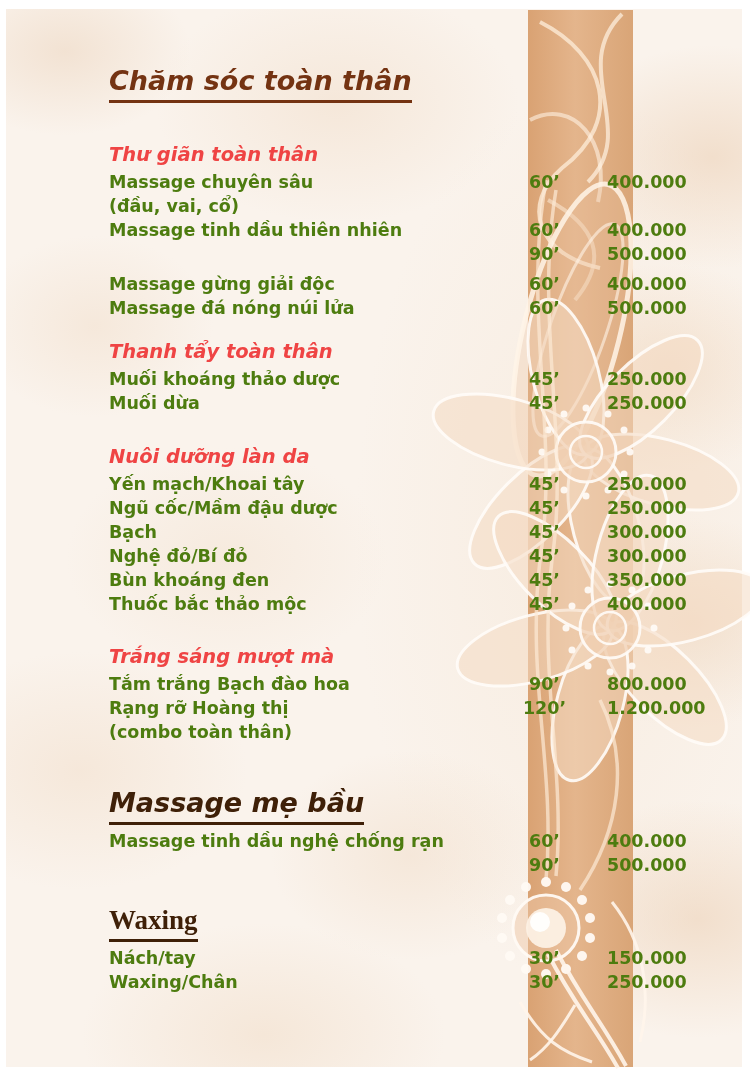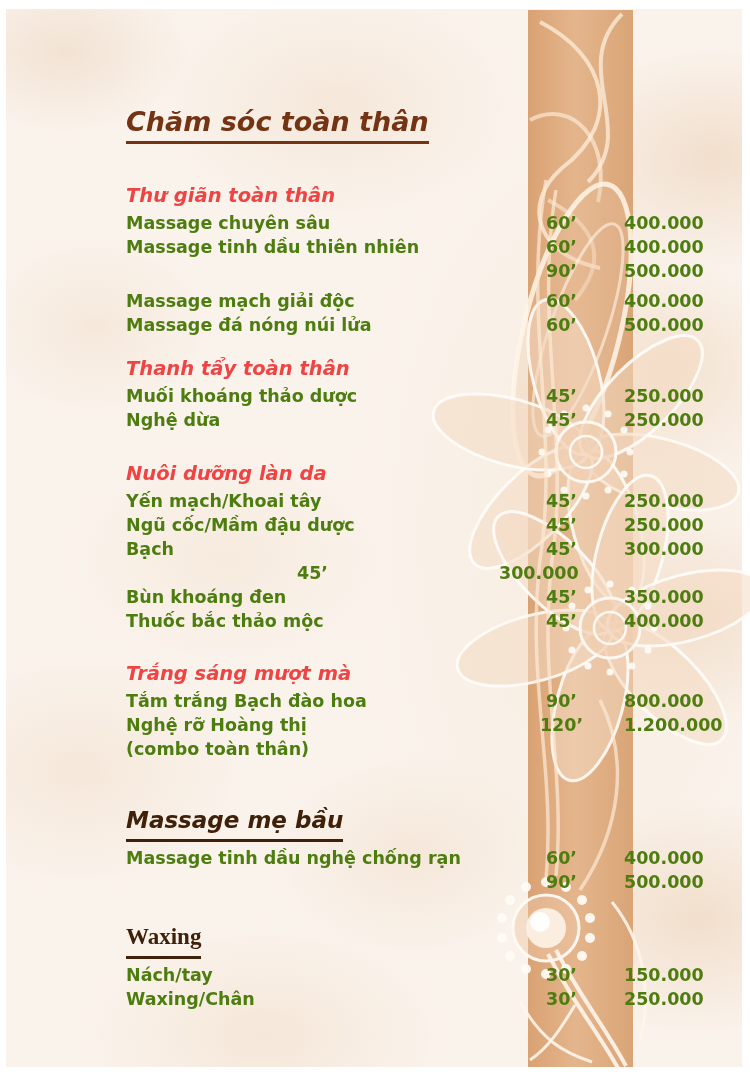--- a/index.html
+++ b/index.html
@@ -27,39 +27,38 @@
       radial-gradient(ellipse 230px 160px at 30% 52%,rgba(241,221,200,0.40), transparent 70%),
       radial-gradient(ellipse 210px 150px at 93% 58%,rgba(236,208,180,0.50), transparent 70%),
       radial-gradient(ellipse 240px 170px at 10% 72%,rgba(240,218,196,0.45), transparent 70%),
       radial-gradient(ellipse 200px 150px at 55% 80%,rgba(238,214,190,0.40), transparent 70%),
       radial-gradient(ellipse 230px 170px at 94% 86%,rgba(235,206,178,0.55), transparent 70%),
       radial-gradient(ellipse 260px 160px at 35% 97%,rgba(239,216,192,0.45), transparent 70%),
       radial-gradient(ellipse 300px 600px at 78% 50%,rgba(243,224,203,0.35), transparent 75%);
   }
   .ornament{position:absolute;left:0;top:0;pointer-events:none;}
   .content{
-    position:absolute;left:126px;top:64px;width:600px;
+    position:absolute;left:109px;top:64px;width:600px;
     color:#3a2008;
-    margin-top:41px;
   }
   h1,h2,.row{margin:0;padding:0;}
   .main-title{
     font-size:27px;line-height:34px;font-weight:bold;font-style:italic;
     color:#743312;margin:0 0 40px 0;
   }
   .main-title .u{display:inline-block;border-bottom:3px solid #743312;padding-bottom:2px;}
   .section-heading{
     font-size:19.5px;line-height:24px;font-weight:bold;font-style:italic;
     color:#ef4444;margin:0 0 3px 0;
   }
   .mt20{margin-top:20px;}
   .mt30{margin-top:30px;}
   .mt29{margin-top:29px;}
   .featured-title{
-    font-size:23px;line-height:34px;font-weight:bold;
+    font-size:27px;line-height:34px;font-weight:bold;
     color:#3f2008;margin:42px 0 4px 0;
   }
   .featured-title.italic{font-style:italic;}
   .featured-title.mtwax{margin-top:26px;font-family:Liberation Serif, serif;}
   .featured-title .u{display:inline-block;border-bottom:3px solid #3f2008;padding-bottom:2px;}
   .row{
     display:grid;
     grid-template-columns:373px 125px 1fr;
     font-size:17.5px;line-height:24px;font-weight:bold;
     color:#4d7c0f;
@@ -190,52 +189,53 @@
       <span class="u">Chăm sóc toàn thân</span>
     </h1>
 
     <h2 class="section-heading">Thư giãn toàn thân</h2>
     <div class="row">
       <span class="name">Massage chuyên sâu</span>
       <span class="dur">60’</span>
       <span class="price">400.000</span>
     </div>
     <div class="row">
+      <span class="name">(đầu, vai, cổ)</span>
       <span class="dur"></span>
       <span class="price"></span>
     </div>
     <div class="row">
       <span class="name">Massage tinh dầu thiên nhiên</span>
       <span class="dur">60’</span>
       <span class="price">400.000</span>
     </div>
     <div class="row">
       <span class="name"></span>
       <span class="dur">90’</span>
       <span class="price">500.000</span>
     </div>
     <div class="row gap-before">
-      <span class="name">Massage mạch giải độc</span>
+      <span class="name">Massage gừng giải độc</span>
       <span class="dur">60’</span>
       <span class="price">400.000</span>
     </div>
     <div class="row">
       <span class="name">Massage đá nóng núi lửa</span>
       <span class="dur">60’</span>
       <span class="price">500.000</span>
     </div>
 
     <h2 class="section-heading mt20">Thanh tẩy toàn thân</h2>
     <div class="row">
       <span class="name">Muối khoáng thảo dược</span>
       <span class="dur">45’</span>
       <span class="price">250.000</span>
     </div>
     <div class="row">
-      <span class="name">Nghệ dừa</span>
+      <span class="name">Muối dừa</span>
       <span class="dur">45’</span>
       <span class="price">250.000</span>
     </div>
 
     <h2 class="section-heading mt30">Nuôi dưỡng làn da</h2>
     <div class="row">
       <span class="name">Yến mạch/Khoai tây</span>
       <span class="dur">45’</span>
       <span class="price">250.000</span>
     </div>
@@ -243,20 +243,21 @@
       <span class="name">Ngũ cốc/Mầm đậu dược</span>
       <span class="dur">45’</span>
       <span class="price">250.000</span>
     </div>
     <div class="row">
       <span class="name">Bạch</span>
       <span class="dur">45’</span>
       <span class="price">300.000</span>
     </div>
     <div class="row">
+      <span class="name">Nghệ đỏ/Bí đỏ</span>
       <span class="dur">45’</span>
       <span class="price">300.000</span>
     </div>
     <div class="row">
       <span class="name">Bùn khoáng đen</span>
       <span class="dur">45’</span>
       <span class="price">350.000</span>
     </div>
     <div class="row">
       <span class="name">Thuốc bắc thảo mộc</span>
@@ -264,21 +265,21 @@
       <span class="price">400.000</span>
     </div>
 
     <h2 class="section-heading mt29">Trắng sáng mượt mà</h2>
     <div class="row">
       <span class="name">Tắm trắng Bạch đào hoa</span>
       <span class="dur">90’</span>
       <span class="price">800.000</span>
     </div>
     <div class="row">
-      <span class="name">Nghệ rỡ Hoàng thị</span>
+      <span class="name">Rạng rỡ Hoàng thị</span>
       <span class="dur">120’</span>
       <span class="price">1.200.000</span>
     </div>
     <div class="row">
       <span class="name">(combo toàn thân)</span>
       <span class="dur"></span>
       <span class="price"></span>
     </div>
 
     <h1 class="featured-title italic">

